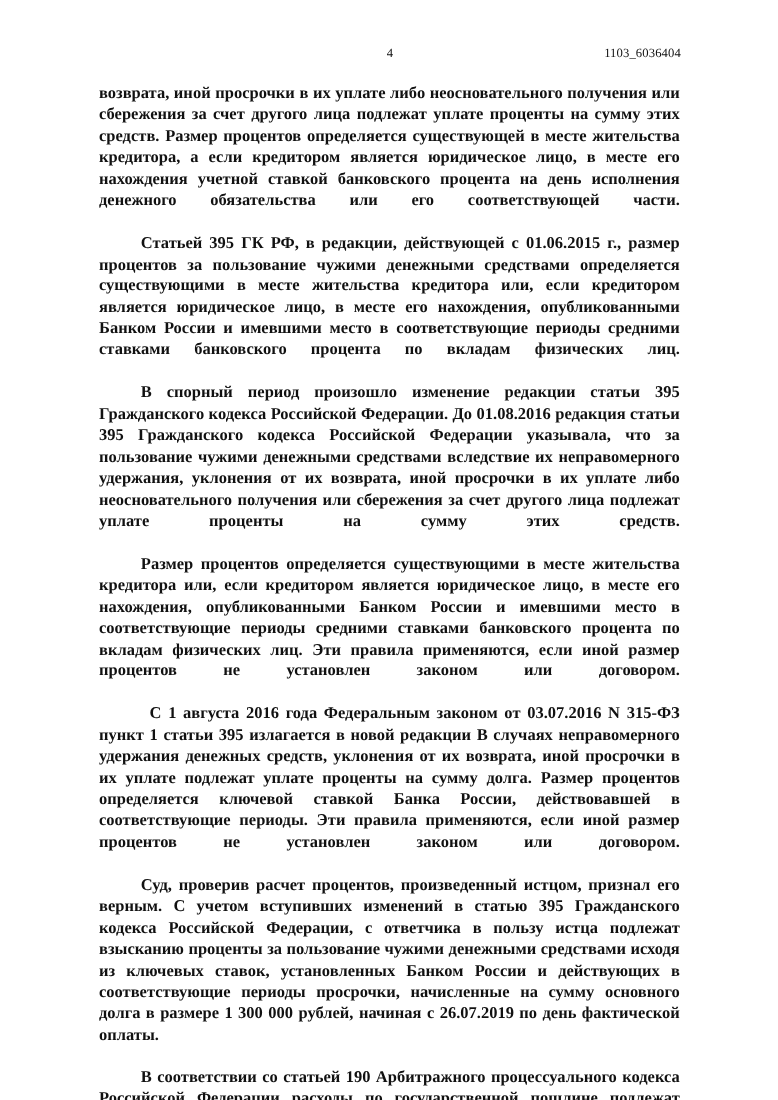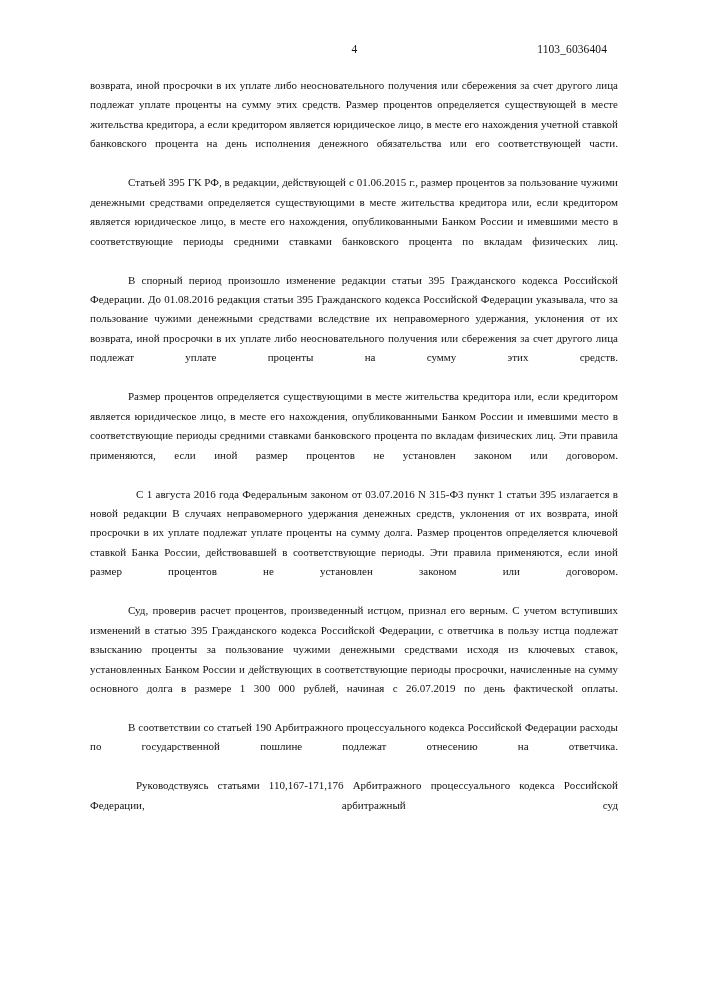--- a/index.html
+++ b/index.html
@@ -33,40 +33,41 @@
   }
   .page-header .folio {
     position: absolute;
     left: 0;
     right: 0;
     text-align: center;
     letter-spacing: 0.2px;
   }
   .page-header .doc-code {
     position: absolute;
-    right: 12px;
+    right: 0;
     top: 0;
     letter-spacing: 0.1px;
   }
   
   .content {
     position: absolute;
     top: 76px;
     left: 90px;
     width: 528px;
   }
   p.para {
     margin: 0;
-    font-size: 11px;
+    font-size: 15px;
     line-height: 19.45px;
     text-align: justify;
     text-justify: inter-word;
     text-indent: 38px;
     hyphens: none;
     word-spacing: 0.1px;
+    font-weight: bold;
   }
   p.para.no-indent {
     text-indent: 0;
   }
   p.para.indent-wide {
     text-indent: 46px;
   }
   
   p.para::after {
     content: "";

